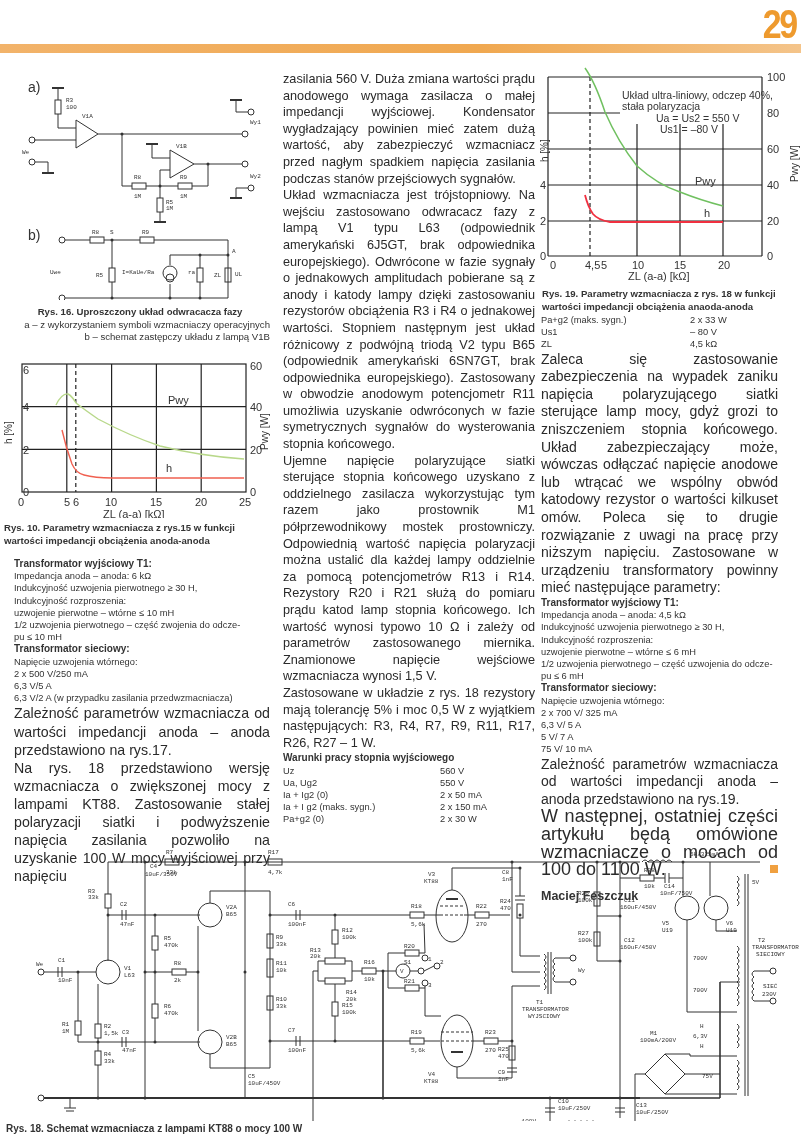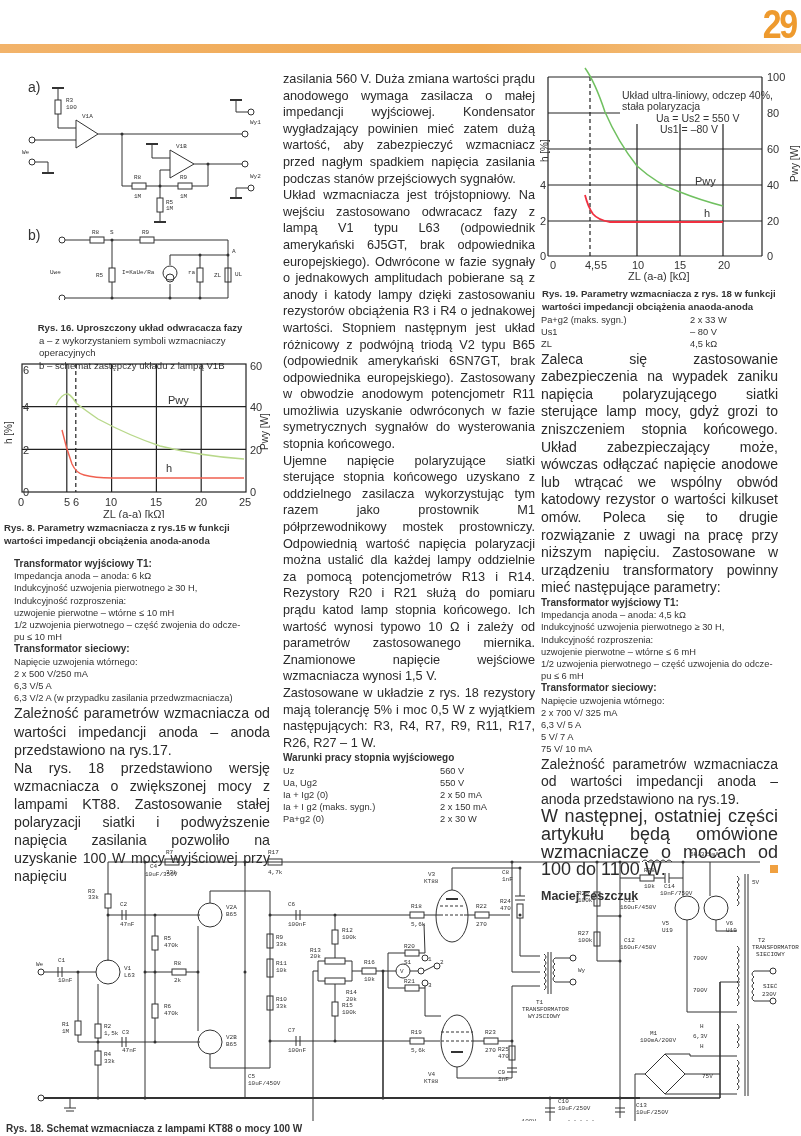--- a/index.html
+++ b/index.html
@@ -6,21 +6,21 @@
   body{width:801px;height:1136px;position:relative;overflow:hidden;font-family:"Liberation Sans",sans-serif;color:#222;}
   .topbar{position:absolute;left:0;top:44px;width:801px;height:9px;background:linear-gradient(90deg,#f2b36a,#f0a850 60%,#f4c48a);}
   .pagenum{position:absolute;right:6px;top:2px;font:bold 40px "Liberation Sans",sans-serif;color:#ee9a2e;letter-spacing:-3px;transform:scaleX(0.85);transform-origin:right top;}
   .col{position:absolute;}
   .body-text{font-size:12.6px;line-height:16.2px;text-align:justify;color:#2a2a2a;}
   .body-text p{margin:0;text-indent:0;}
   .small{font-size:9.3px;line-height:12.2px;color:#333;}
   .small .b{font-weight:bold;font-size:10px;}
   .big{font-size:14.2px;line-height:18.1px;color:#2a2a2a;text-align:justify;}
   .cap{font-size:9.6px;font-weight:bold;line-height:12.5px;color:#333;}
-  .capc{text-align:left;font-size:9.6px;line-height:12.5px;color:#333;margin-left:29px;}
+  .capc{text-align:right;font-size:9.6px;line-height:12.5px;color:#333;}
   .kv{display:flex;justify-content:space-between;align-items:center;}
   .kv span:last-child{width:95px;}
   svg text{font-family:"Liberation Sans",sans-serif;}
   .mono text{font-family:"Liberation Mono",monospace;font-size:6px;fill:#333;}
   .author{font-weight:bold;font-size:12.5px;color:#333;}
   .endmark{display:inline-block;width:8px;height:8px;background:#f0a040;float:right;margin-top:4px;}
 </style>
 </head>
 <body>
 
@@ -129,21 +129,21 @@
       <text x="222" y="183">A</text>
         <text x="158" y="238">K</text>
       <text x="40" y="204">Uwe</text>
         <text x="86" y="207">R5</text>
       <text x="112" y="204">I=KaUe/Ra</text>
         <text x="178" y="204">ra</text>
       <text x="204" y="207">ZL</text>
         <text x="225" y="206">UL</text>
     </g>
   </svg>
-  <div class="cap" style="text-align:center;margin-top:18px;">Rys. 16. Uproszczony układ odwracacza fazy</div>
+  <div class="cap" style="text-align:center;margin-top:2px;">Rys. 16. Uproszczony układ odwracacza fazy</div>
   <div class="capc">a – z wykorzystaniem symboli wzmacniaczy operacyjnych</div>
   <div class="capc">b – schemat zastępczy układu z lampą V1B</div>
 </div>
 
 <div class="col" style="left:0;top:358px;width:270px;height:185px;">
   <svg width="270" height="160" viewBox="0 0 270 160">
 
     <g stroke="#222" stroke-width="1.2" fill="none">
       <rect x="22" y="6" width="224" height="128"></rect>
       <line x1="22" y1="48.7" x2="246" y2="48.7"></line>
@@ -172,21 +172,21 @@
         <text x="150" y="148">15</text>
         <text x="195" y="148">20</text>
         <text x="239" y="148">25</text>
       <text x="103" y="160">ZL (a-a) [kΩ]</text>
       <text x="168" y="46">Pwy</text>
         <text x="166" y="114">h</text>
     </g>
     <text x="0" y="0" font-size="10" fill="#333" transform="translate(12,86) rotate(-90)">h [%]</text>
     <text x="0" y="0" font-size="10" fill="#333" transform="translate(268,92) rotate(-90)">Pwy [W]</text>
   </svg>
-  <div class="cap" style="padding-left:4px;">Rys. 8. Parametry wzmacniacza z rys.15 w funkcji</div>
+  <div class="cap" style="padding-left:4px;">Rys. 10. Parametry wzmacniacza z rys.15 w funkcji</div>
   <div class="cap" style="padding-left:4px;">wartości impedancji obciążenia anoda-anoda</div>
 </div>
 
 <div class="col" style="left:14px;top:558px;width:256px;">
   <div class="small">
     <div class="b">Transformator wyjściowy T1:</div>
     <div>Impedancja anoda – anoda: 6 kΩ</div>
     <div>Indukcyjność uzwojenia pierwotnego ≥ 30 H,</div>
     <div>Indukcyjność rozproszenia:</div>
     <div>uzwojenie pierwotne – wtórne  ≤ 10 mH</div>

